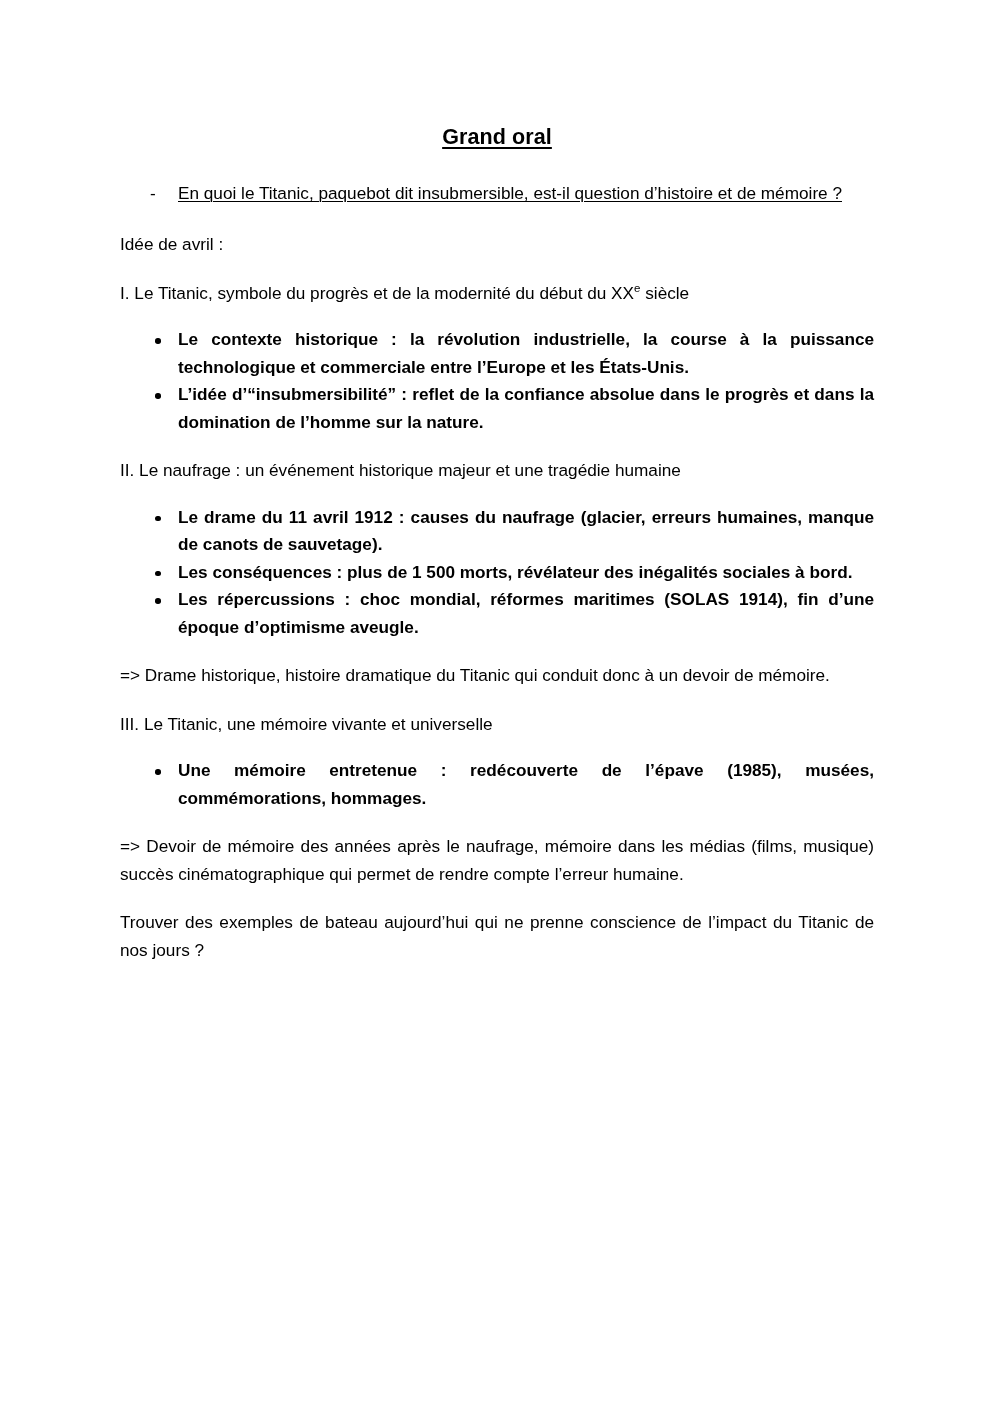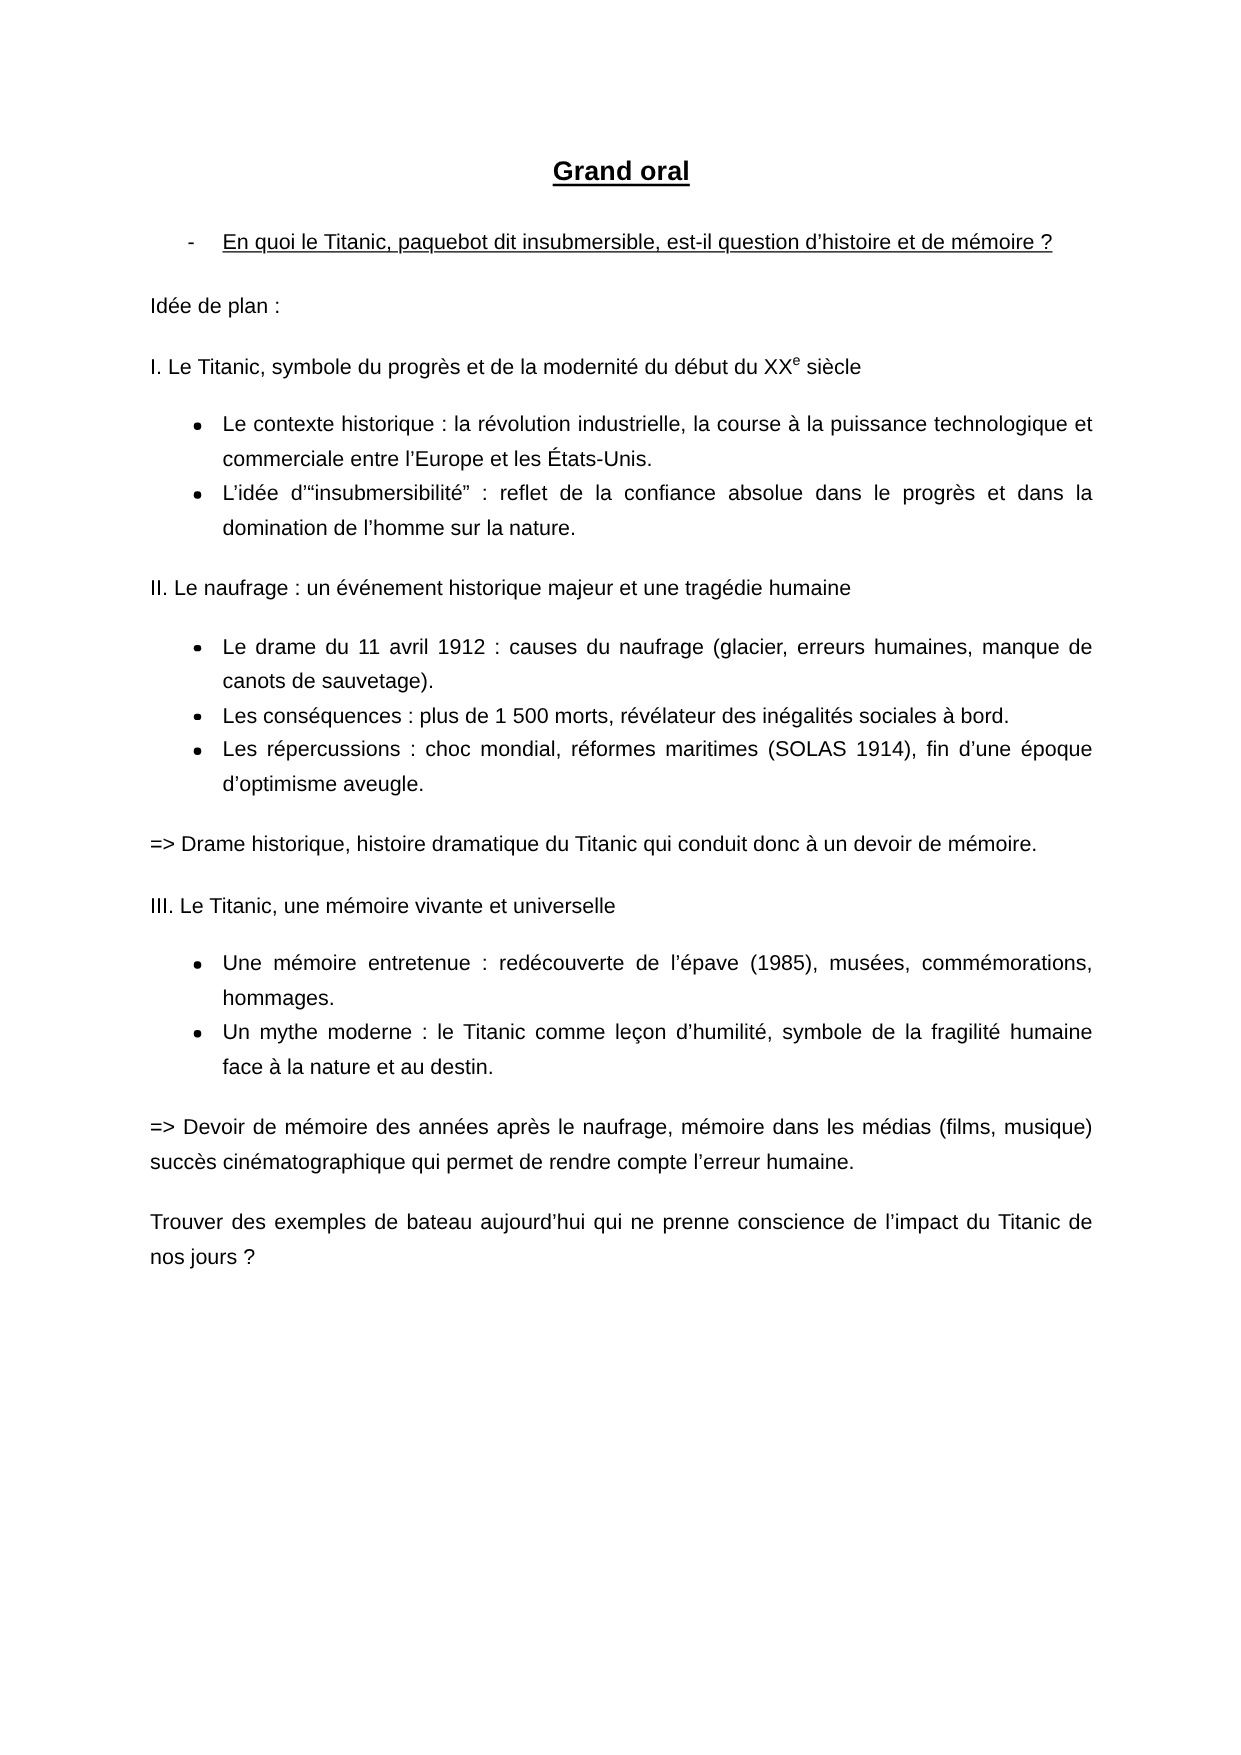--- a/index.html
+++ b/index.html
@@ -86,20 +86,21 @@
     padding: 0;
   }
   ul.bullets li {
     position: relative;
     padding-left: 58px;
     font-size: 17.2px;
     line-height: 27.5px;
     text-align: justify;
     text-justify: inter-word;
     margin: 0;
+    font-weight: bold;
   }
   ul.bullets li::before {
     content: "";
     position: absolute;
     left: 35px;
     top: 12px;
     width: 5.5px;
     height: 5.5px;
     border-radius: 50%;
     background: #000000;
@@ -111,21 +112,21 @@
 <div class="page">
   <div class="content">
 
     <div class="doc-title"><span class="u">Grand oral</span></div>
 
     <div class="q-block">
       <span class="marker">-</span>
       <span class="qtext">En quoi le Titanic, paquebot dit insubmersible, est-il question d’histoire et de mémoire ?</span>
     </div>
 
-    <p class="body nojust">Idée de plan :</p>
+    <p class="body nojust">Idée de avril :</p>
 
     <h2 class="sec"><span>I. Le Titanic, symbole du progrès et de la modernité du début du XX</span><sup>e</sup><span> siècle</span></h2>
 
     <ul class="bullets">
       <li>Le contexte historique : la révolution industrielle, la course à la puissance technologique et commerciale entre l’Europe et les États-Unis.</li>
       <li>L’idée d’“insubmersibilité” : reflet de la confiance absolue dans le progrès et dans la domination de l’homme sur la nature.</li>
     </ul>
 
 
     <h2 class="sec"> II. Le naufrage : un événement historique majeur et une tragédie humaine</h2>
@@ -135,21 +136,20 @@
       <li>Les conséquences : plus de 1 500 morts, révélateur des inégalités sociales à bord.</li>
       <li>Les répercussions : choc mondial, réformes maritimes (SOLAS 1914), fin d’une époque d’optimisme aveugle.</li>
     </ul>
 
     <p class="body">=&gt; Drame historique, histoire dramatique du Titanic qui conduit donc à un devoir de mémoire.</p>
 
     <h2 class="sec">III. Le Titanic, une mémoire vivante et universelle</h2>
 
     <ul class="bullets">
       <li>Une mémoire entretenue : redécouverte de l’épave (1985), musées, commémorations, hommages.</li>
-      <li>Un mythe moderne : le Titanic comme leçon d’humilité, symbole de la fragilité humaine face à la nature et au destin.</li>
     </ul>
 
     <p class="body">=&gt; Devoir de mémoire des années après le naufrage, mémoire dans les médias (films, musique) succès cinématographique qui permet de rendre compte l’erreur humaine.</p>
 
     <p class="body">Trouver des exemples de bateau aujourd’hui qui ne prenne conscience de l’impact du Titanic de nos jours ?</p>
 
   </div>
 </div>
 
 </body></html>

